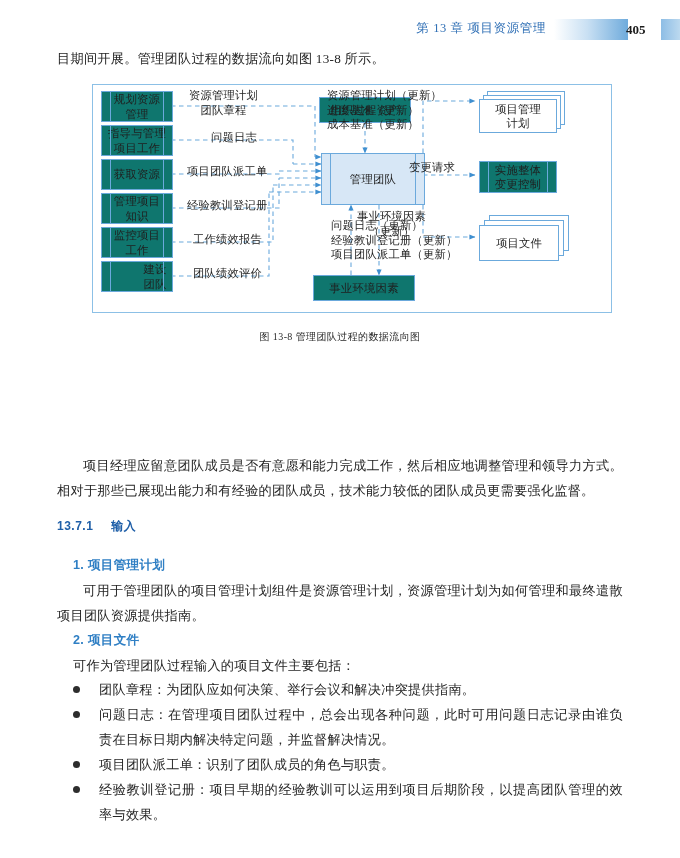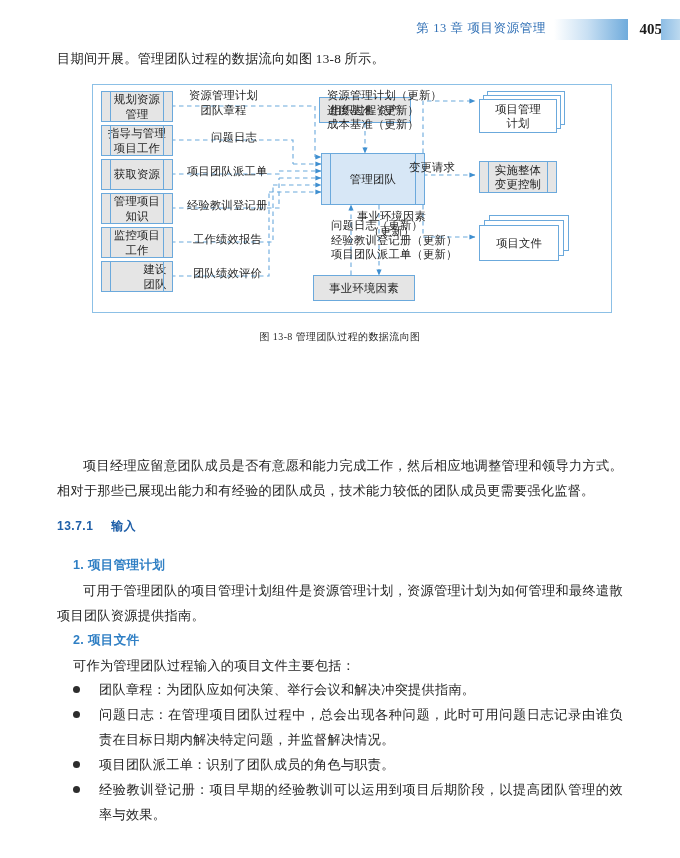--- a/index.html
+++ b/index.html
@@ -45,22 +45,22 @@
     width: 74px;
     height: 21px;
     background: linear-gradient(to right, #ffffff 0%, #c9e0f3 45%, #6fabdc 100%);
   }
   .runhead-num {
     position: absolute;
     right: 18px;
     top: 0px;
     width: 36px;
     height: 23px;
-    text-align: right;
-    font-size: 15px;
+    text-align: left;
+    font-size: 13px;
     font-weight: bold;
     color: #1c1c1c;
     line-height: 23px;
   }
   .runhead-grad2 {
     position: absolute;
     right: 0px;
     top: 1px;
     width: 19px;
     height: 21px;
@@ -100,21 +100,21 @@
     font-size: 10px;
     color: #2a2a2a;
     letter-spacing: 0.4px;
   }
 
   
   .node {
     position: absolute;
     box-sizing: border-box;
     border: 1.1px solid #6ba9dc;
-    background: #e5e5e5;
+    background: #0f766e;
     display: flex;
     align-items: center;
     justify-content: center;
     text-align: center;
     font-size: 11.4px;
     line-height: 14.5px;
     color: #1f1f1f;
     letter-spacing: 0.2px;
   }
   

